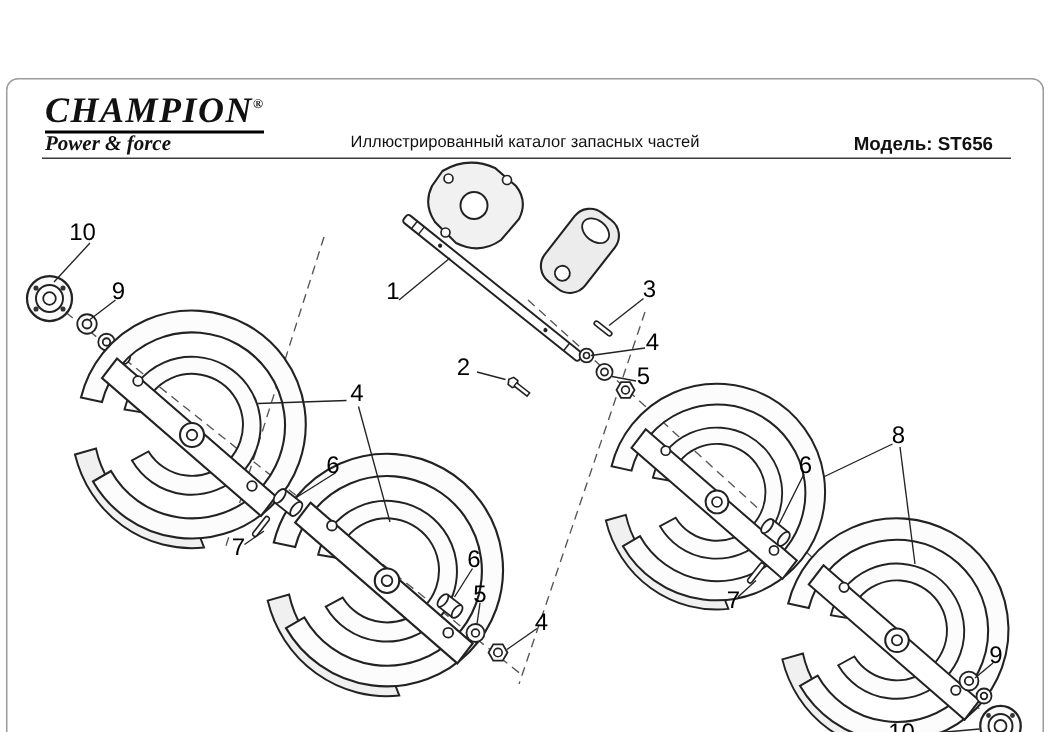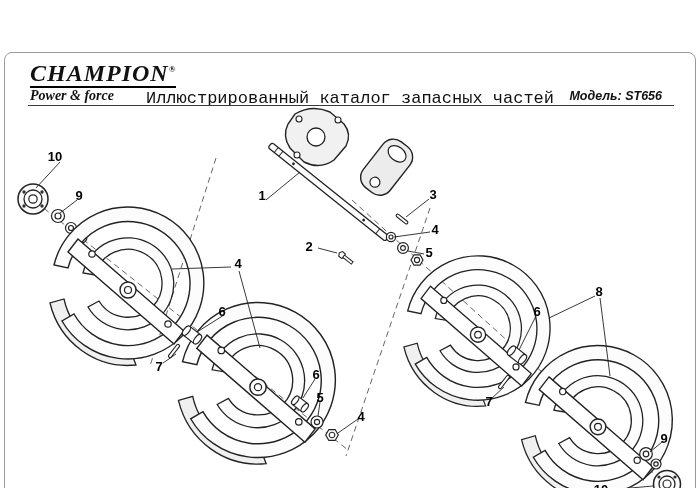--- a/index.html
+++ b/index.html
@@ -7,26 +7,26 @@
         font-family:"Liberation Sans",sans-serif;color:#111;margin-top:48px;}
   .frame{position:absolute;inset:4px;border:1px solid #9b9b9b;border-radius:8px;pointer-events:none;}
   
   .logo{position:absolute;left:30px;top:9px;width:168px;}
   .logo .brand{font-family:"Liberation Serif",serif;font-style:italic;font-weight:800;
                font-size:24px;letter-spacing:1px;line-height:24px;display:inline-block;
                border-bottom:2.5px solid #000;padding-bottom:1px;}
   .logo .reg{font-size:9px;vertical-align:super;font-style:normal;}
   .logo .tagline{font-family:"Liberation Serif",serif;font-style:italic;font-weight:700;
                  font-size:14px;text-align:left;margin-top:0;}
-  .title{position:absolute;top:41px;left:130px;right:130px;text-align:center;font-size:17px;font-family:Liberation Mono, monospace;}
-  .model{position:absolute;top:41px;right:38px;font-size:12.5px;font-weight:700;font-style:italic;}
+  .title{position:absolute;top:41px;left:130px;right:130px;text-align:center;font-size:11px;}
+  .model{position:absolute;top:41px;right:38px;font-size:12.5px;font-weight:700;}
   .header-rule{position:absolute;left:28px;right:26px;top:57px;border-top:1.5px solid #3a3a3a;}
   
   svg.drawing{position:absolute;left:0;top:0;}
-  .callout{position:absolute;transform:translate(-50%,-50%);font-size:13px;font-weight:700;
+  .callout{position:absolute;transform:translate(-50%,-50%);font-size:16px;font-weight:400;
            color:#000;line-height:1;}
   
   .badge{position:absolute;left:336px;top:464px;width:30px;height:13px;background:#1e63b0;
          border-radius:3px;border:1px solid #13488a;}
   .badge .stripe{position:absolute;left:3px;right:3px;top:5px;height:3px;background:#fff;border-radius:2px;}
 </style>
 </head>
 <body>
 
 <div class="page">

